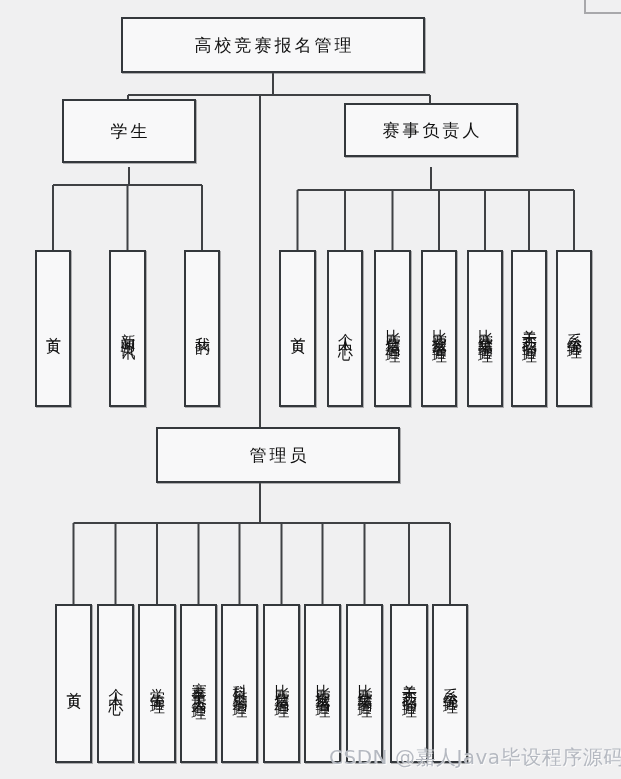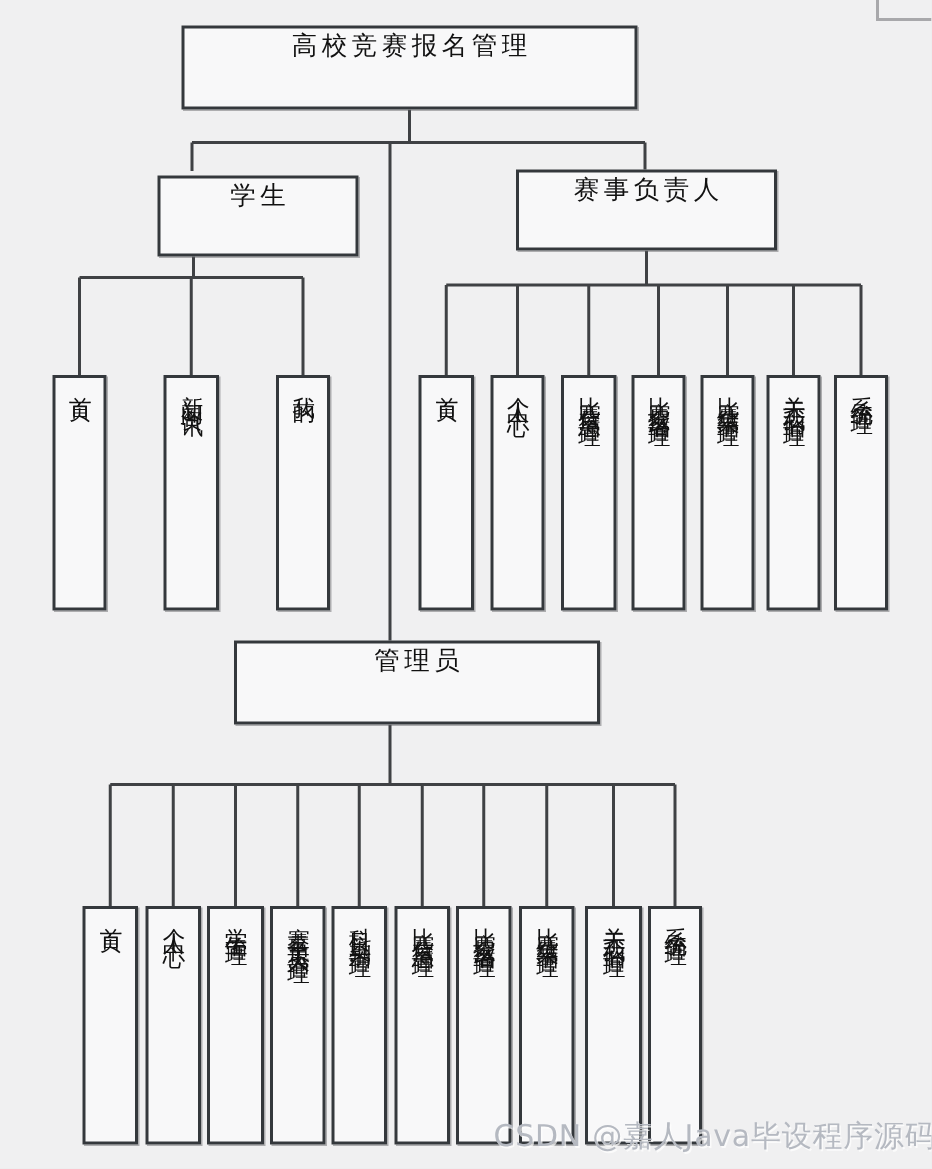--- a/index.html
+++ b/index.html
@@ -16,21 +16,21 @@
   .connectors{
     position:absolute;left:0;top:0;width:621px;height:779px;
     pointer-events:none;
   }
   .box{
     position:absolute;
     box-sizing:border-box;
     background:#f8f8f9;
     border:2px solid #34383c;
     box-shadow:1px 1px 0 rgba(90,90,95,.45);
-    display:flex;align-items:flex-start;justify-content:center;
+    display:flex;align-items:center;justify-content:center;
     color:#111;
   }
   .box.h{
     font-size:17px;
     letter-spacing:3px;
     white-space:nowrap;
   }
   .box.h span{transform:translateX(1.5px);} 
   .box.v{
     top:250px;height:157px;width:37px;
@@ -39,22 +39,22 @@
     top:604px;height:159px;
   }
   .box.v span{
     writing-mode:vertical-rl;
     text-orientation:upright;
     font-size:15px;
     letter-spacing:4px;
     line-height:1;
   }
   .root-box  {left:121px;top:17px; width:304px;height:56px;}
-  .student-box{left:62px; top:117px;width:134px;height:54px;margin-left:43px;}
-  .organizer-box{left:344px;top:113px;width:174px;height:54px;}
+  .student-box{left:62px; top:99px;width:134px;height:64px;}
+  .organizer-box{left:344px;top:103px;width:174px;height:54px;}
   .admin-box {left:156px;top:427px;width:244px;height:56px;}
   .watermark{
     position:absolute;
     left:329px;top:744px;
     font-size:20px;
     color:#b5b9c1;
     letter-spacing:0.5px;
     white-space:nowrap;
     text-shadow:1px 1px 0 rgba(255,255,255,.7);
   }

